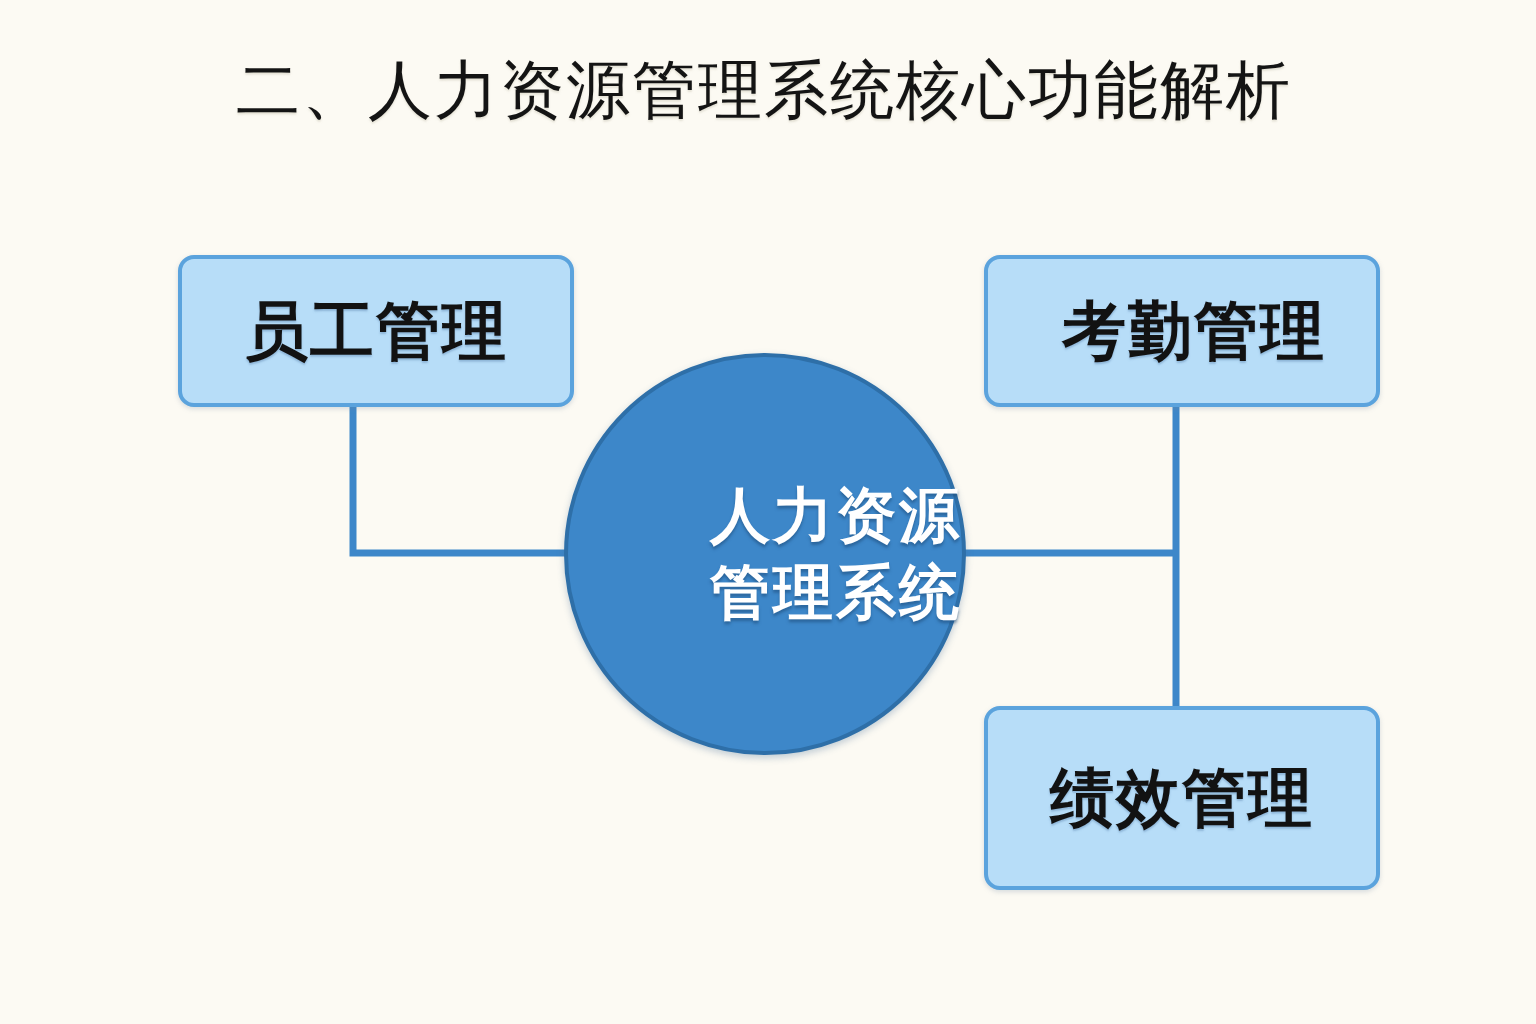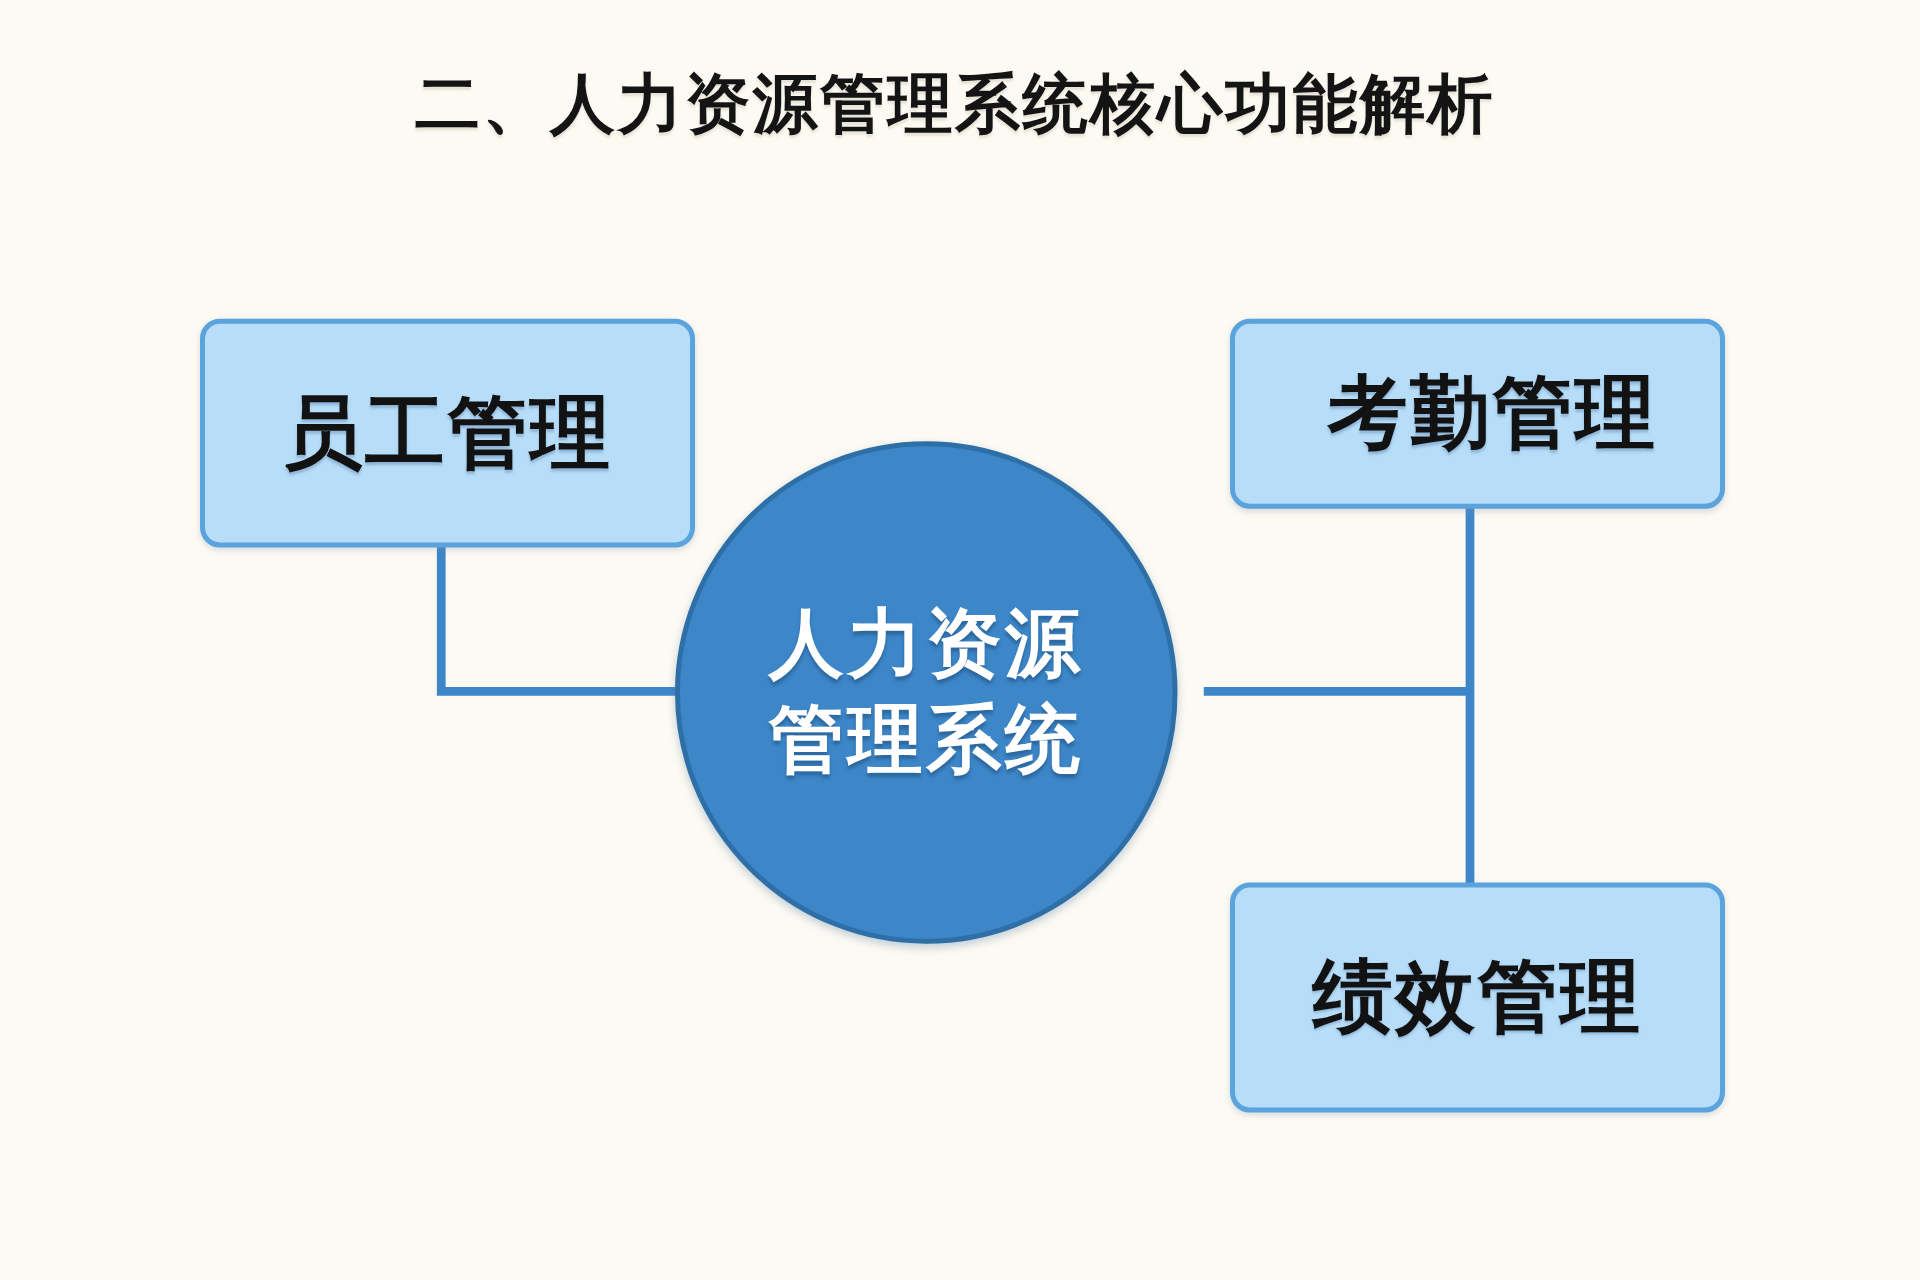--- a/index.html
+++ b/index.html
@@ -20,22 +20,22 @@
     background: #FCFAF3;
   }
 
   
   #title {
     position: absolute;
     left: 0;
     top: 58px;
     width: 1528px;
     text-align: center;
-    font-size: 52px;
-    font-weight: 700;
+    font-size: 64px;
+    font-weight: 400;
     letter-spacing: 2px;
     color: #141414;
     line-height: 1.0;
     white-space: nowrap;
     text-shadow: 0 2px 2px rgba(210,205,190,0.55);
   }
 
   
   #connectors {
     position: absolute;
@@ -60,39 +60,39 @@
   .node-label {
     font-size: 64px;
     font-weight: 700;
     color: #121212;
     letter-spacing: 2px;
     line-height: 1;
     white-space: nowrap;
     text-shadow: 0 2px 2px rgba(110,150,190,0.55);
   }
 
-  #box-employee     { left: 160px;  top: 255px; width: 396px; height: 183px; }
+  #box-employee     { left: 178px;  top: 255px; width: 396px; height: 152px; }
   #box-attendance   { left: 984px;  top: 255px; width: 396px; height: 152px; padding-left: 24px; }
   #box-recruitment  { left: 160px;  top: 706px; width: 396px; height: 150px; }
   #box-performance  { left: 984px;  top: 706px; width: 396px; height: 184px; }
 
   
   #center-circle {
     position: absolute;
-    left: 540px;
+    left: 564px;
     top: 353px;
     width: 402px;
     height: 402px;
     box-sizing: border-box;
     border-radius: 50%;
     background: #3D87C9;
     border: 4px solid #2E6FA8;
     display: flex;
     flex-direction: column;
-    align-items: center;
+    align-items: flex-end;
     justify-content: center;
     box-shadow: 0 3px 7px rgba(70,110,150,0.32);
   }
   .center-line {
     font-size: 60px;
     font-weight: 700;
     color: #FFFFFF;
     letter-spacing: 3px;
     line-height: 1.28;
     white-space: nowrap;

